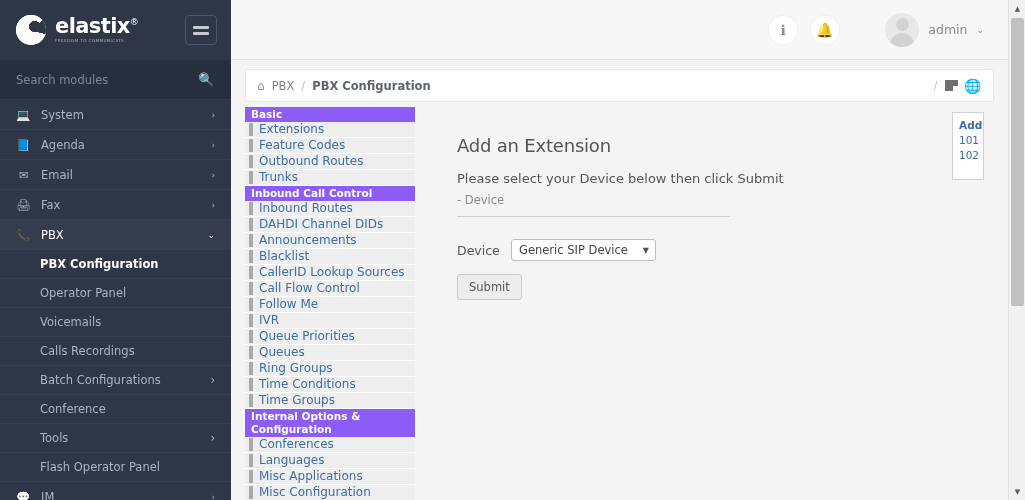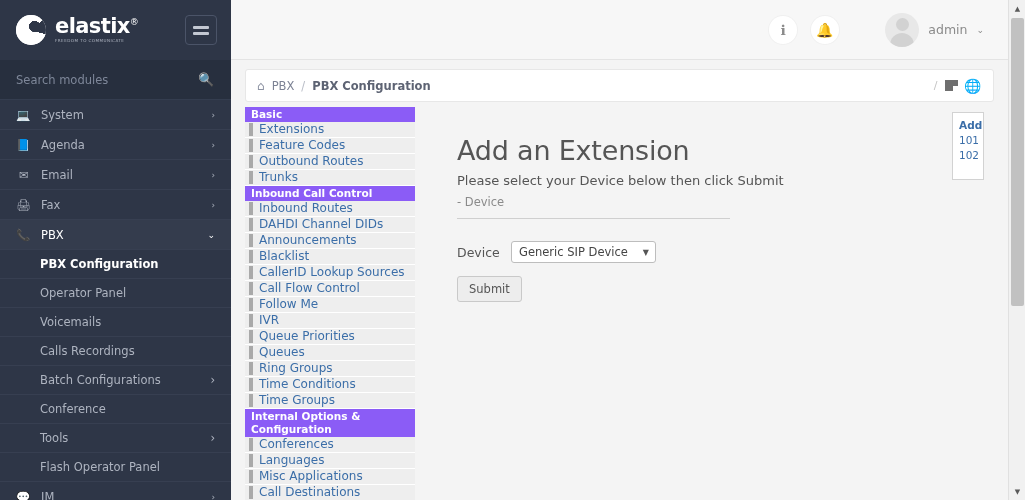--- a/index.html
+++ b/index.html
@@ -148,22 +148,22 @@
     cursor: pointer; border-bottom: 1px solid #ffffff;
   }
   .fpbx-link::before {
     content: ""; position: absolute; left: 4px; top: 1px;
     width: 4px; height: 13px; background: #a9a9a9;
   }
 
   
   .page { flex: 1; padding: 28px 0 0 42px; position: relative; }
   .page-title {
-    font-size: 27px; color: #555555; font-weight: normal;
-    letter-spacing: -0.2px; margin-bottom: 7px;
+    font-size: 18px; color: #555555; font-weight: normal;
+    letter-spacing: -0.2px; margin-bottom: 15px;
   }
   .page-desc { font-size: 13px; color: #555555; margin-bottom: 7px; }
   .section-label { font-size: 11.5px; color: #8a8a8a; margin-bottom: 9px; }
   .hr { height: 1px; background: #cfcfcf; width: 273px; margin-bottom: 22px; }
   .form-row { display: flex; align-items: center; gap: 14px; margin-bottom: 13px; }
   .form-label { font-size: 12.5px; color: #555555; width: 40px; }
   .select-box {
     width: 145px; height: 22px; background: #ffffff;
     border: 1px solid #bdbdbd; border-radius: 3px;
     display: flex; align-items: center; justify-content: space-between;
@@ -349,21 +349,21 @@
         <div class="fpbx-link">Queue Priorities</div>
         <div class="fpbx-link">Queues</div>
         <div class="fpbx-link">Ring Groups</div>
         <div class="fpbx-link">Time Conditions</div>
         <div class="fpbx-link">Time Groups</div>
 
         <div class="fpbx-cat">Internal Options &amp; Configuration</div>
         <div class="fpbx-link">Conferences</div>
         <div class="fpbx-link">Languages</div>
         <div class="fpbx-link">Misc Applications</div>
-        <div class="fpbx-link">Call Destinations</div>
+        <div class="fpbx-link">Misc Configuration</div>
 
       </div>
 
       <div class="page">
         <h1 class="page-title">Add an Extension</h1>
         <div class="page-desc">Please select your Device below then click Submit</div>
         <div class="section-label">- Device</div>
         <div class="hr"></div>
 
         <div class="form-row">

